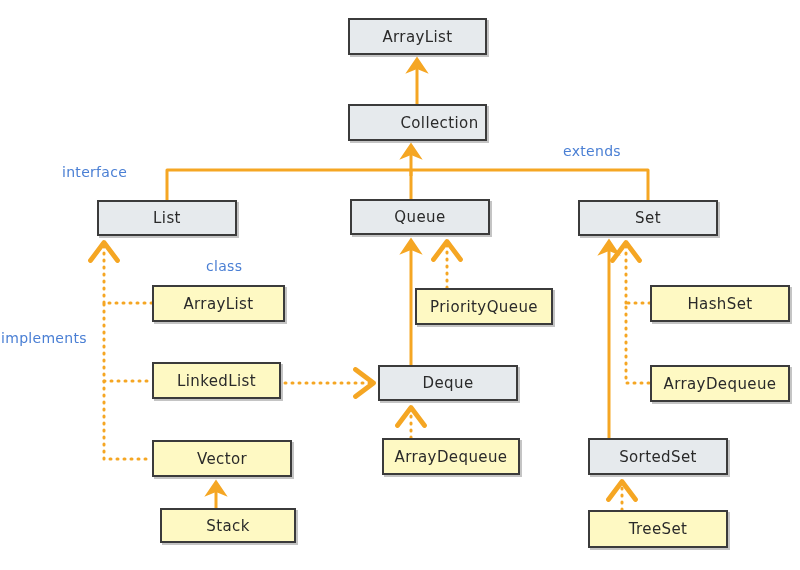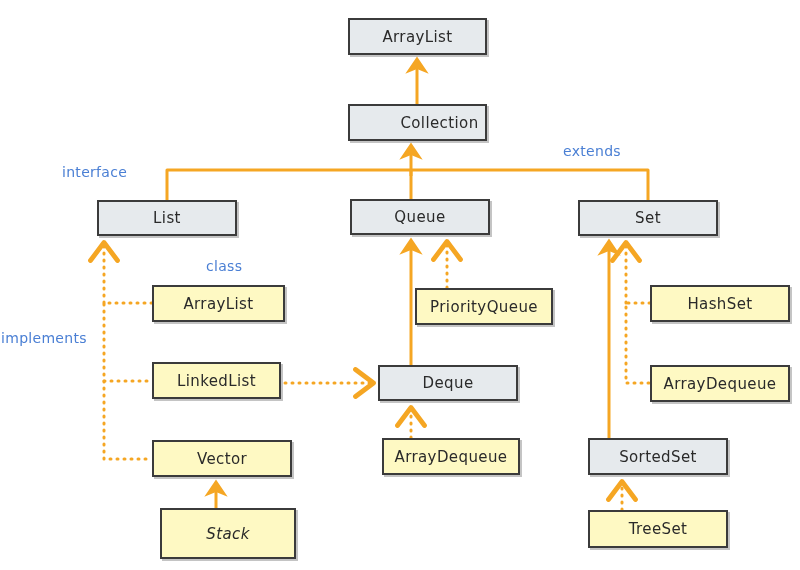--- a/index.html
+++ b/index.html
@@ -155,21 +155,21 @@
       </div>
       <div class="node cls" style="left: 152px; top: 440px; width: 140px; height: 37px;">
         <span>Vector</span>
       </div>
       <div class="node cls" style="left: 382px; top: 438px; width: 138px; height: 37px;">
         <span>ArrayDequeue</span>
       </div>
       <div class="node iface" style="left: 588px; top: 438px; width: 140px; height: 37px;">
         <span>SortedSet</span>
       </div>
-      <div class="node cls" style="left: 160px; top: 508px; width: 136px; height: 51px; font-style: italic;">
+      <div class="node cls" style="left: 160px; top: 508px; width: 136px; height: 35px;">
         <span>Stack</span>
       </div>
       <div class="node cls" style="left: 588px; top: 510px; width: 140px; height: 38px;">
         <span>TreeSet</span>
       </div>
     </div>
   <div id="labels-layer">
       <div class="edge-label" style="left: 62px; top: 164px;">interface</div>
       <div class="edge-label" style="left: 563px; top: 143px;">extends</div>
       <div class="edge-label" style="left: 206px; top: 258px;">class</div>

